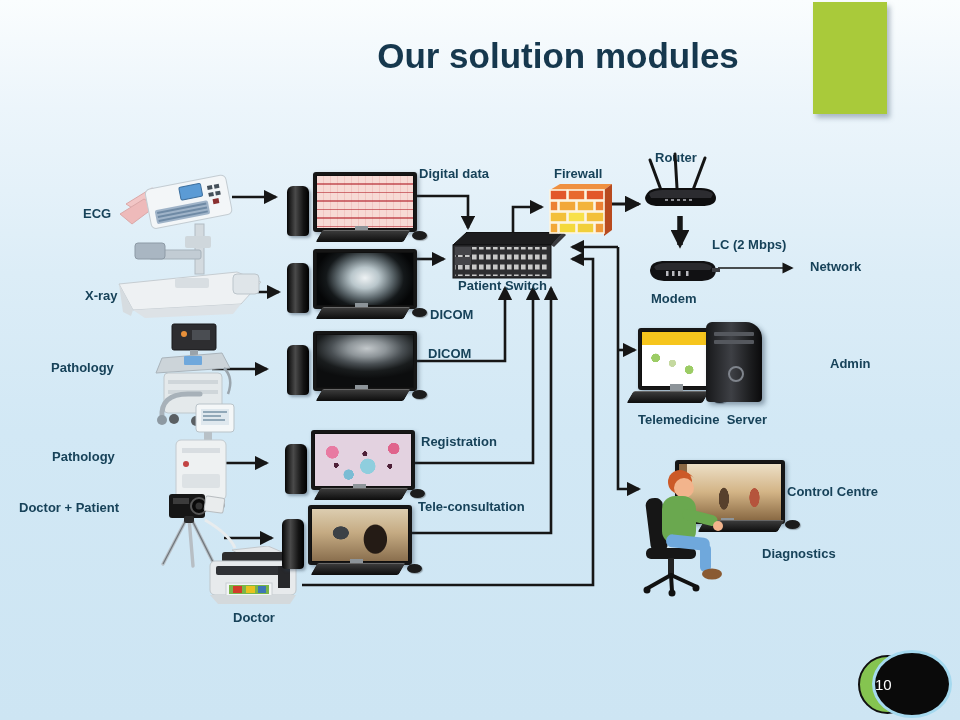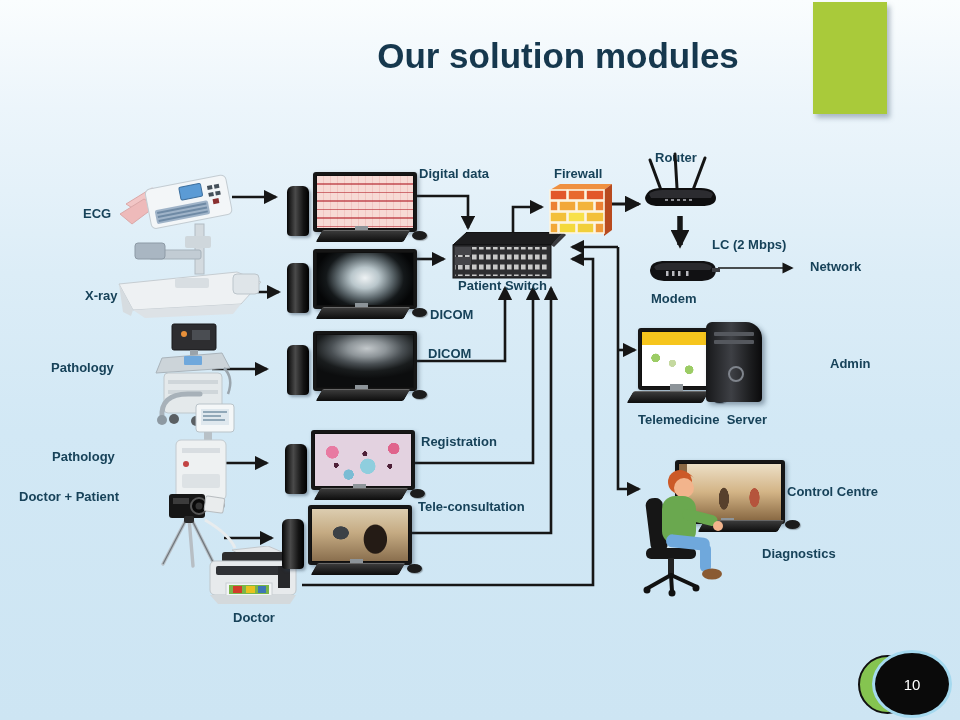--- a/index.html
+++ b/index.html
@@ -70,21 +70,21 @@
     background:linear-gradient(90deg,#17181a,#3e4045 45%,#1b1c1e 80%,#0a0a0b);
     border-radius:6px 16px 4px 4px;box-shadow:3px 3px 5px rgba(40,60,80,.45);}
   .srv-slot{position:absolute;left:8px;width:40px;height:4px;background:#55585e;border-radius:1px;}
   .srv-dot{position:absolute;left:22px;top:44px;width:12px;height:12px;border-radius:50%;
     border:2px solid #7f848c;}
   
   .badge-green{position:absolute;left:858px;top:655px;width:55px;height:55px;border-radius:50%;
     background:#85c450;border:2px solid #111;z-index:3;}
   .badge-dark{position:absolute;left:872px;top:650px;width:74px;height:62px;border-radius:50%;
     background:#0a0a0a;border:3px solid #a5d9ef;z-index:4;
-    display:flex;align-items:center;justify-content:center;}
+    display:flex;align-items:center;justify-content:flex-start;}
   .badge-dark span{color:#fff;font-size:15px;font-family:"Liberation Sans",sans-serif;}
   .z3{z-index:3;}
 </style>
 </head>
 <body>
 
 <div class="slide">
 
   <div class="title">Our solution modules</div>
   <div class="green-rect"></div>
@@ -391,21 +391,21 @@
     <circle cx="80" cy="62" r="5" fill="#f2b48c"></circle>
     <rect x="28" y="72" width="44" height="13" rx="6.5" fill="#6fa8dc" transform="rotate(6 50 78)"></rect>
     <rect x="62" y="80" width="11" height="28" rx="5" fill="#6fa8dc"></rect>
     <ellipse cx="74" cy="110" rx="10" ry="5.5" fill="#8a5a32"></ellipse>
   </svg>
 
   <div class="lbl" style="left:83px;top:206px">ECG</div>
   <div class="lbl" style="left:85px;top:288px">X-ray</div>
   <div class="lbl" style="left:51px;top:360px">Pathology</div>
   <div class="lbl" style="left:52px;top:449px">Pathology</div>
-  <div class="lbl" style="left:19px;top:489px">Doctor + Patient</div>
+  <div class="lbl" style="left:19px;top:500px">Doctor + Patient</div>
   <div class="lbl" style="left:233px;top:610px">Doctor</div>
   <div class="lbl" style="left:419px;top:166px">Digital data</div>
   <div class="lbl" style="left:554px;top:166px">Firewall</div>
   <div class="lbl" style="left:655px;top:150px">Router</div>
   <div class="lbl z3" style="left:458px;top:278px">Patient Switch</div>
   <div class="lbl" style="left:430px;top:307px">DICOM</div>
   <div class="lbl" style="left:428px;top:346px">DICOM</div>
   <div class="lbl" style="left:421px;top:434px">Registration</div>
   <div class="lbl" style="left:418px;top:499px">Tele-consultation</div>
   <div class="lbl" style="left:712px;top:237px">LC (2 Mbps)</div>

